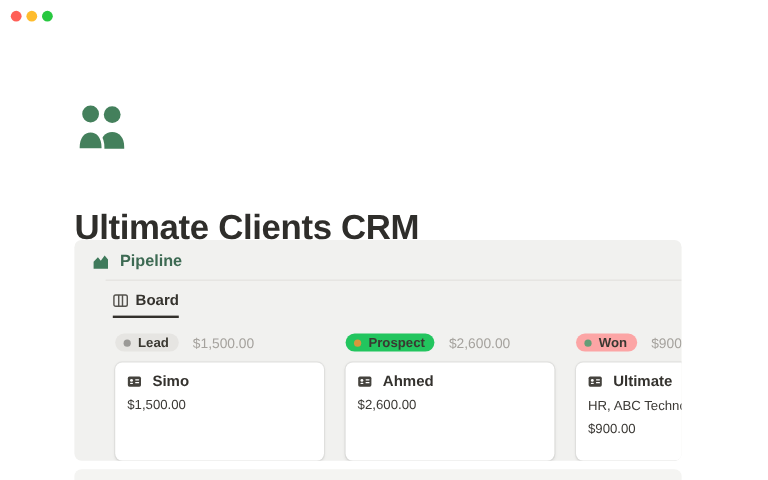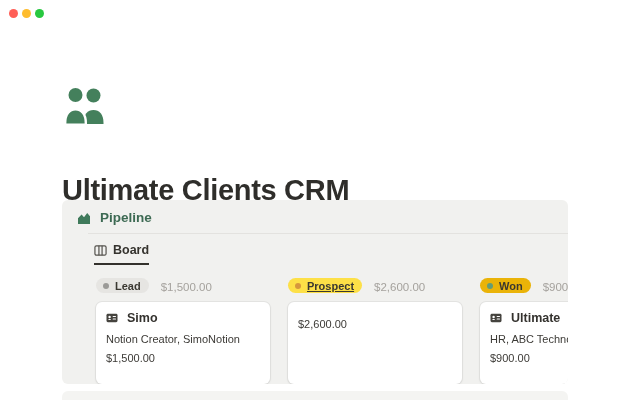--- a/index.html
+++ b/index.html
@@ -123,41 +123,50 @@
         <div class="card-name">
           <svg class="icon" viewBox="0 0 12 12">
             <rect x="0.5" y="1.8" width="11" height="8.4" rx="1.4" fill="#45433e"></rect>
             <circle cx="3.6" cy="5" r="1.2" fill="#ffffff"></circle>
             <rect x="2.4" y="7" width="2.4" height="1" rx="0.5" fill="#ffffff"></rect>
             <rect x="6.6" y="4" width="3.4" height="1" rx="0.5" fill="#ffffff"></rect>
             <rect x="6.6" y="6.4" width="3.4" height="1" rx="0.5" fill="#ffffff"></rect>
           </svg>
           <span>Simo</span>
         </div>
-        <div class="card-sub">Notion Creator, SimoNotion</div>
         <div class="card-amt">$1,500.00</div>
       </div>
     </div>
 
     <div class="column">
       <div class="col-header">
-        <span class="pill" style="background: #fde047; text-decoration: underline;">
+        <span class="pill" style="background: #22c55e;">
           <span class="dot" style="background: rgb(214, 151, 60);"></span>
           <span>Prospect</span>
         </span>
         <span class="total">$2,600.00</span>
       </div>
       <div class="card">
+        <div class="card-name">
+          <svg class="icon" viewBox="0 0 12 12">
+            <rect x="0.5" y="1.8" width="11" height="8.4" rx="1.4" fill="#45433e"></rect>
+            <circle cx="3.6" cy="5" r="1.2" fill="#ffffff"></circle>
+            <rect x="2.4" y="7" width="2.4" height="1" rx="0.5" fill="#ffffff"></rect>
+            <rect x="6.6" y="4" width="3.4" height="1" rx="0.5" fill="#ffffff"></rect>
+            <rect x="6.6" y="6.4" width="3.4" height="1" rx="0.5" fill="#ffffff"></rect>
+          </svg>
+          <span>Ahmed</span>
+        </div>
         <div class="card-amt">$2,600.00</div>
       </div>
     </div>
 
     <div class="column">
       <div class="col-header">
-        <span class="pill" style="background: #eab308;">
+        <span class="pill" style="background: #fca5a5;">
           <span class="dot" style="background: rgb(100, 157, 119);"></span>
           <span>Won</span>
         </span>
         <span class="total">$900.00</span>
       </div>
       <div class="card">
         <div class="card-name">
           <svg class="icon" viewBox="0 0 12 12">
             <rect x="0.5" y="1.8" width="11" height="8.4" rx="1.4" fill="#45433e"></rect>
             <circle cx="3.6" cy="5" r="1.2" fill="#ffffff"></circle>

